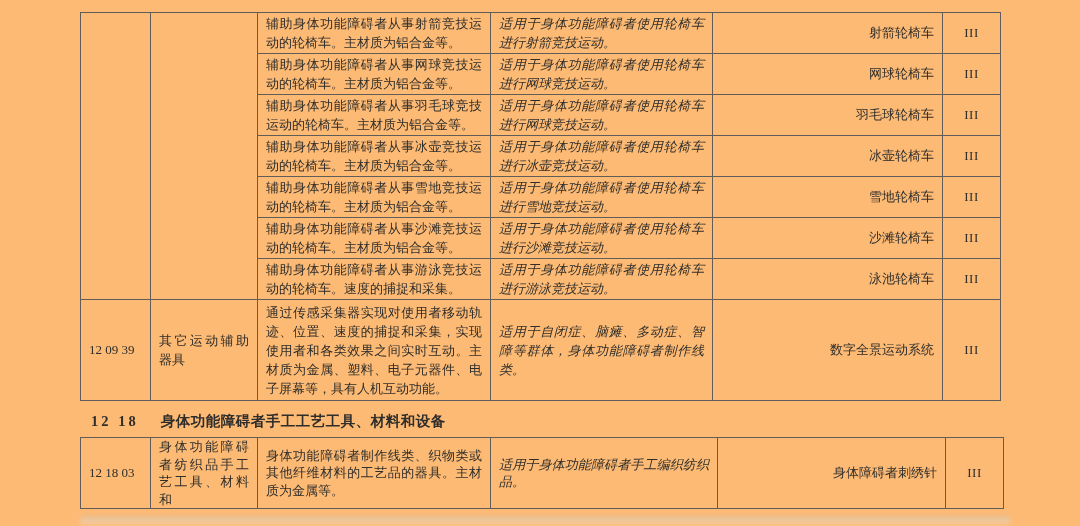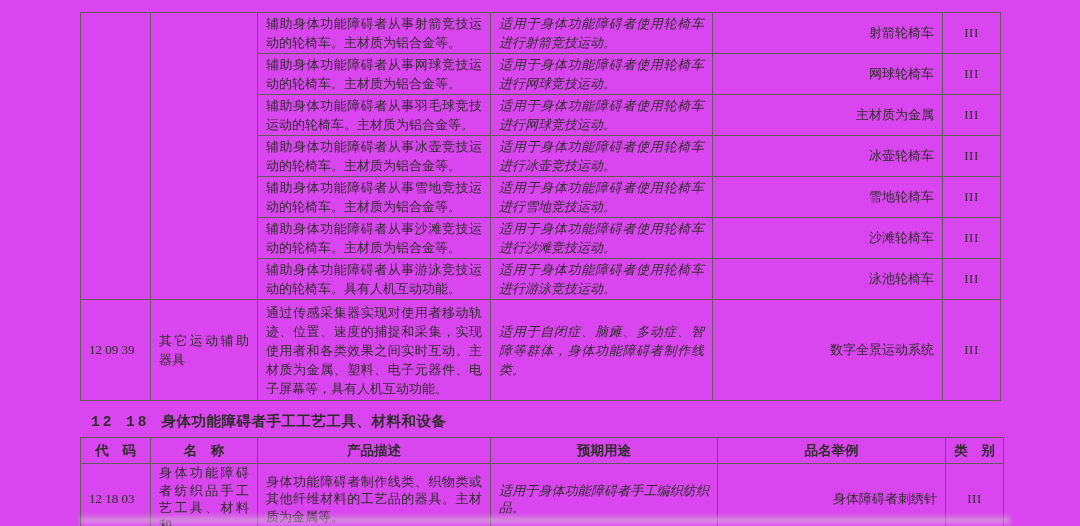--- a/index.html
+++ b/index.html
@@ -1,18 +1,18 @@
 <!DOCTYPE html>
 <html><head>
 <meta charset="utf-8">
 <style>
   html,body{margin:0;padding:0;background:#ffffff;}
   #page{
     position:relative;width:1080px;height:526px;overflow:hidden;
-    background:#d946ef;
+    background:#fdba74;
     font-family:"Liberation Serif","DejaVu Serif",serif;
     color:#2f2e2b;
   }
   table.cat{
     position:absolute;border-collapse:collapse;table-layout:fixed;
     font-size:13px;
   }
   table.cat td,table.cat th{
     border:1px solid #605d58;overflow:hidden;vertical-align:middle;
     padding:0 8px;
@@ -30,21 +30,21 @@
   td.cell-example{text-align:right;padding:0 10px;}
   td.cell-class{text-align:center;letter-spacing:.5px;}
   #table-bottom td.cell-name,
   #table-bottom td.cell-desc,
   #table-bottom td.cell-use{line-height:17.5px;}
   th.colhead{font-weight:bold;text-align:center;font-size:13.5px;white-space:nowrap;}
   #section-heading{
     position:absolute;left:91px;top:412px;height:22px;
     font-weight:bold;font-size:14.5px;white-space:nowrap;letter-spacing:.5px;
   }
-  #section-heading .sec-code{margin-right:12px;letter-spacing:3px;font-family:Liberation Mono, monospace;}
+  #section-heading .sec-code{margin-right:22px;letter-spacing:3px;}
   #scan-fade{
     position:absolute;left:80px;top:516px;width:930px;height:8px;
     background:linear-gradient(#bdbbb6,#f2f1ee);
     filter:blur(2.5px);opacity:.45;pointer-events:none;
   }
 </style>
 </head>
 <body>
 
 <div id="page">
@@ -69,21 +69,21 @@
       </tr>
       <tr class="wc-row">
         <td class="cell-desc">辅助身体功能障碍者从事网球竞技运动的轮椅车。主材质为铝合金等。</td>
         <td class="cell-use">适用于身体功能障碍者使用轮椅车进行网球竞技运动。</td>
         <td class="cell-example">网球轮椅车</td>
         <td class="cell-class">III</td>
       </tr>
       <tr class="wc-row">
         <td class="cell-desc">辅助身体功能障碍者从事羽毛球竞技运动的轮椅车。主材质为铝合金等。</td>
         <td class="cell-use">适用于身体功能障碍者使用轮椅车进行网球竞技运动。</td>
-        <td class="cell-example">主材质为金属</td>
+        <td class="cell-example">羽毛球轮椅车</td>
         <td class="cell-class">III</td>
       </tr>
       <tr class="wc-row">
         <td class="cell-desc">辅助身体功能障碍者从事冰壶竞技运动的轮椅车。主材质为铝合金等。</td>
         <td class="cell-use">适用于身体功能障碍者使用轮椅车进行冰壶竞技运动。</td>
         <td class="cell-example">冰壶轮椅车</td>
         <td class="cell-class">III</td>
       </tr>
       <tr class="wc-row">
         <td class="cell-desc">辅助身体功能障碍者从事雪地竞技运动的轮椅车。主材质为铝合金等。</td>
@@ -91,21 +91,21 @@
         <td class="cell-example">雪地轮椅车</td>
         <td class="cell-class">III</td>
       </tr>
       <tr class="wc-row">
         <td class="cell-desc">辅助身体功能障碍者从事沙滩竞技运动的轮椅车。主材质为铝合金等。</td>
         <td class="cell-use">适用于身体功能障碍者使用轮椅车进行沙滩竞技运动。</td>
         <td class="cell-example">沙滩轮椅车</td>
         <td class="cell-class">III</td>
       </tr>
       <tr class="wc-row">
-        <td class="cell-desc">辅助身体功能障碍者从事游泳竞技运动的轮椅车。具有人机互动功能。</td>
+        <td class="cell-desc">辅助身体功能障碍者从事游泳竞技运动的轮椅车。速度的捕捉和采集。</td>
         <td class="cell-use">适用于身体功能障碍者使用轮椅车进行游泳竞技运动。</td>
         <td class="cell-example">泳池轮椅车</td>
         <td class="cell-class">III</td>
       </tr>
       <tr class="sum-row">
         <td class="cell-code">12 09 39</td>
         <td class="cell-name">其它运动辅助器具</td>
         <td class="cell-desc">通过传感采集器实现对使用者移动轨迹、位置、速度的捕捉和采集，实现使用者和各类效果之间实时互动。主材质为金属、塑料、电子元器件、电子屏幕等，具有人机互动功能。</td>
         <td class="cell-use">适用于自闭症、脑瘫、多动症、智障等群体，身体功能障碍者制作线类。</td>
         <td class="cell-example">数字全景运动系统</td>
@@ -121,28 +121,20 @@
   <table class="cat" id="table-bottom">
     <colgroup>
       <col style="width:70px">
         <col style="width:107px">
         <col style="width:233px">
       <col style="width:227px">
         <col style="width:228px">
         <col style="width:58px">
     </colgroup>
     <tbody>
-      <tr class="hd-row">
-        <th class="colhead">代　码</th>
-        <th class="colhead">名　称</th>
-        <th class="colhead">产品描述</th>
-        <th class="colhead">预期用途</th>
-        <th class="colhead">品名举例</th>
-        <th class="colhead">类　别</th>
-      </tr>
       <tr class="data-row">
         <td class="cell-code">12 18 03</td>
         <td class="cell-name">身体功能障碍者纺织品手工艺工具、材料和</td>
         <td class="cell-desc">身体功能障碍者制作线类、织物类或其他纤维材料的工艺品的器具。主材质为金属等。</td>
         <td class="cell-use">适用于身体功能障碍者手工编织纺织品。</td>
         <td class="cell-example">身体障碍者刺绣针</td>
         <td class="cell-class">III</td>
       </tr>
     </tbody>
   </table>

